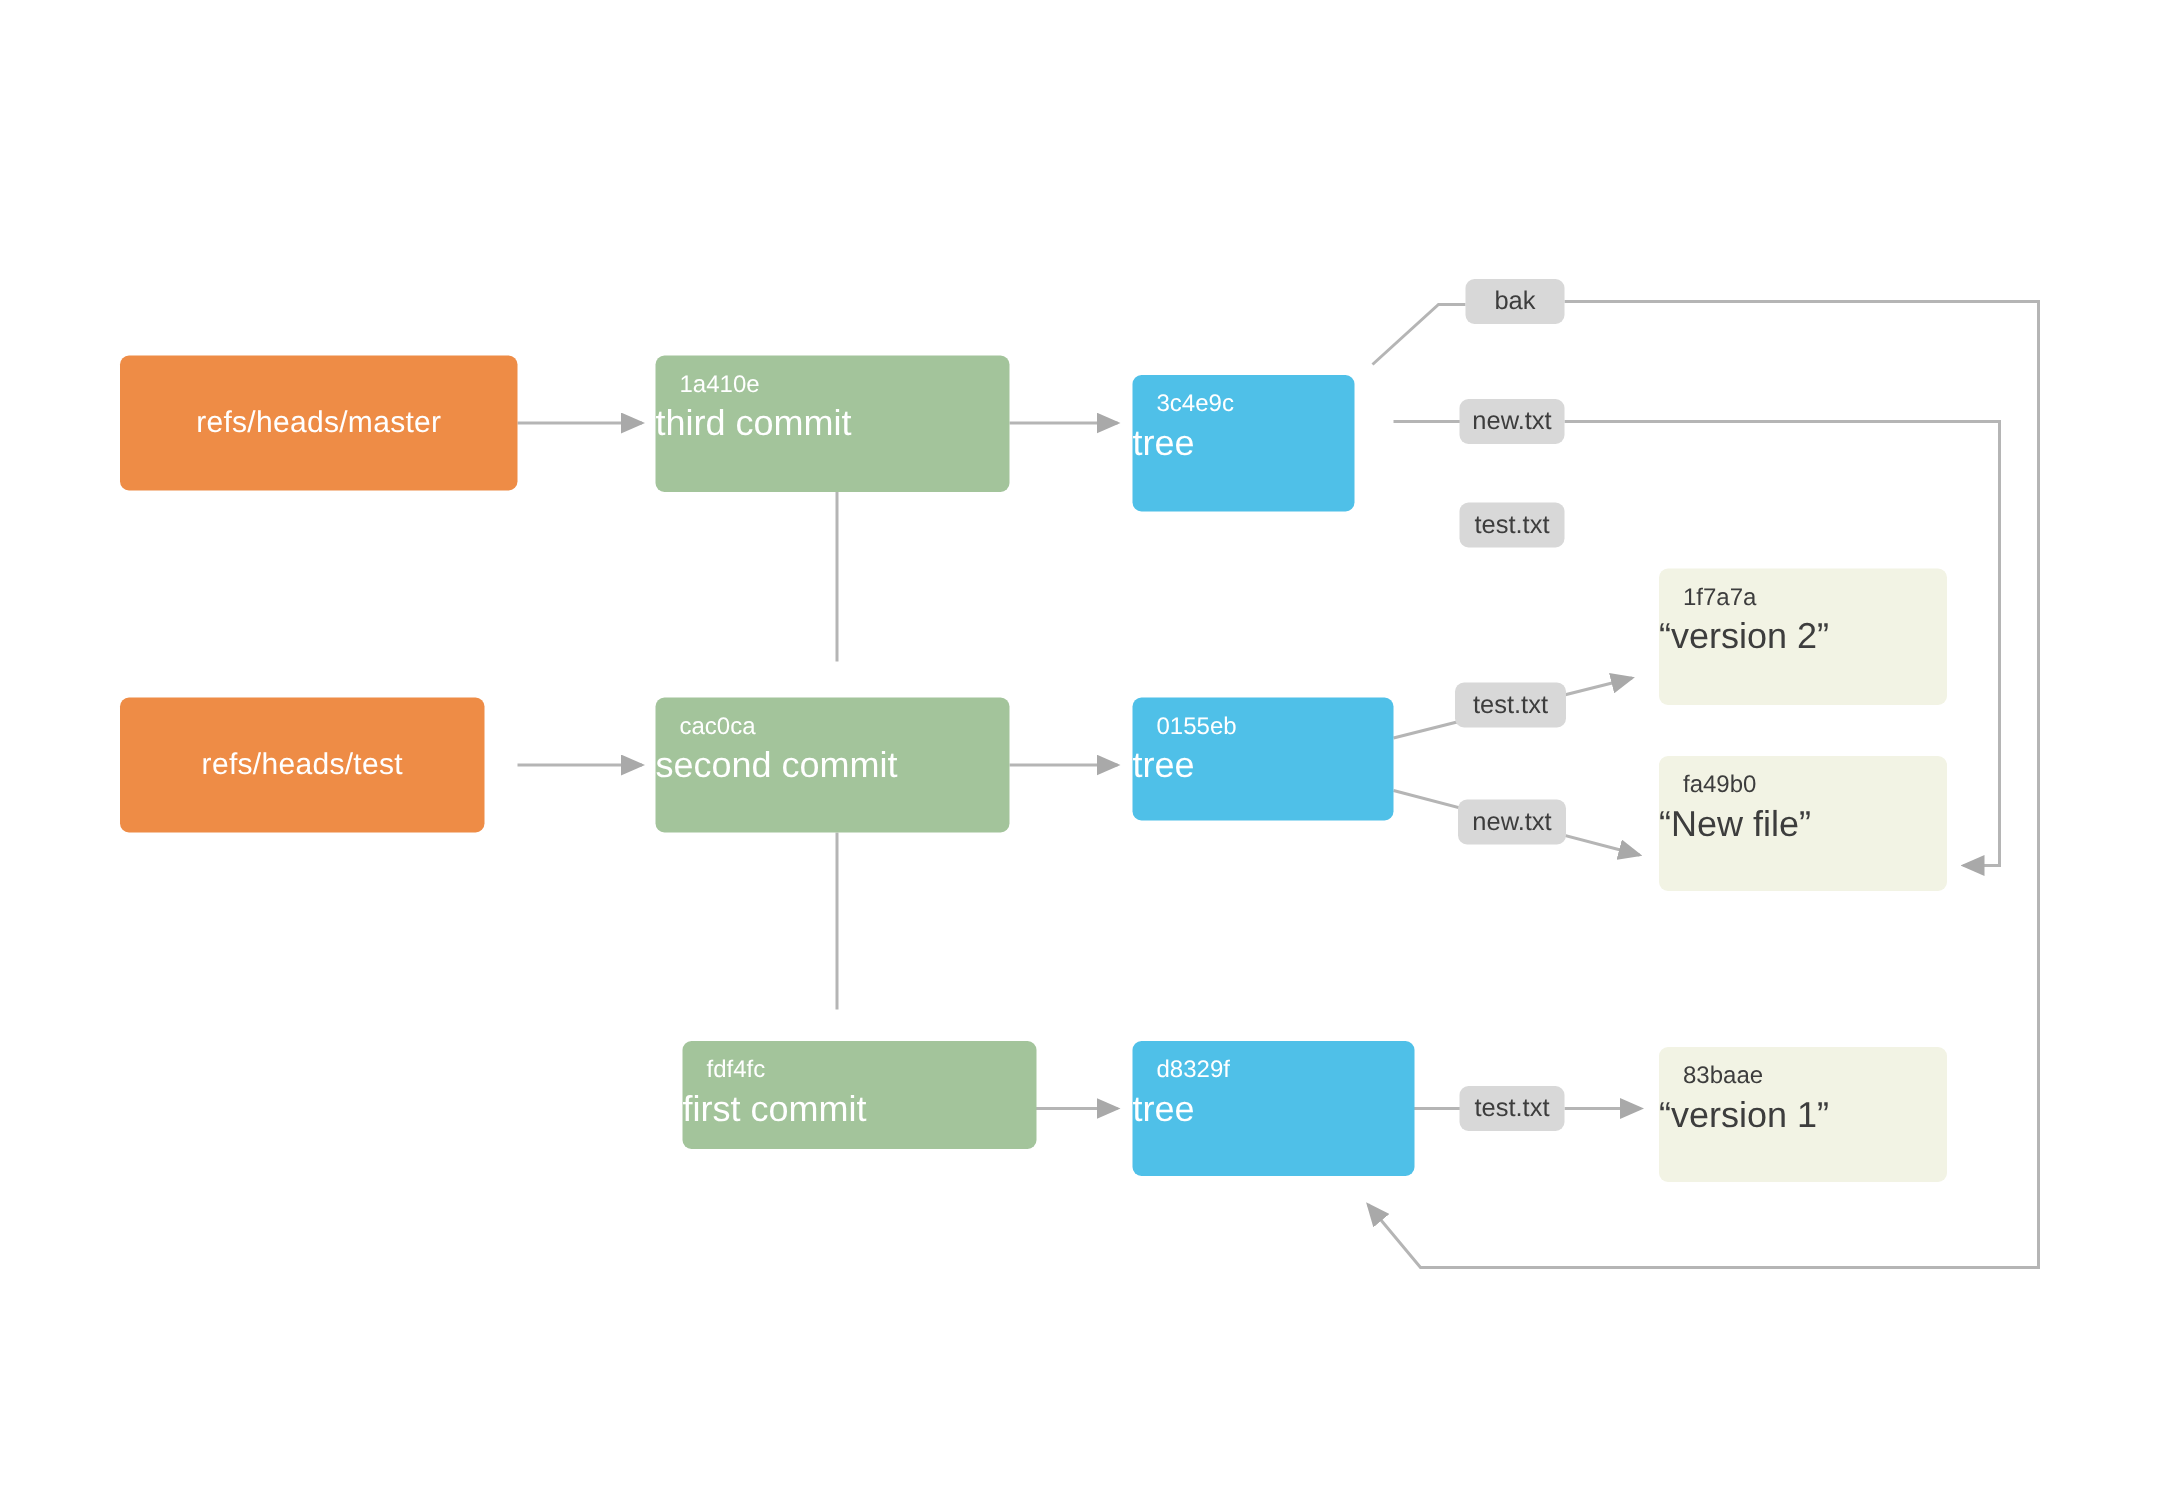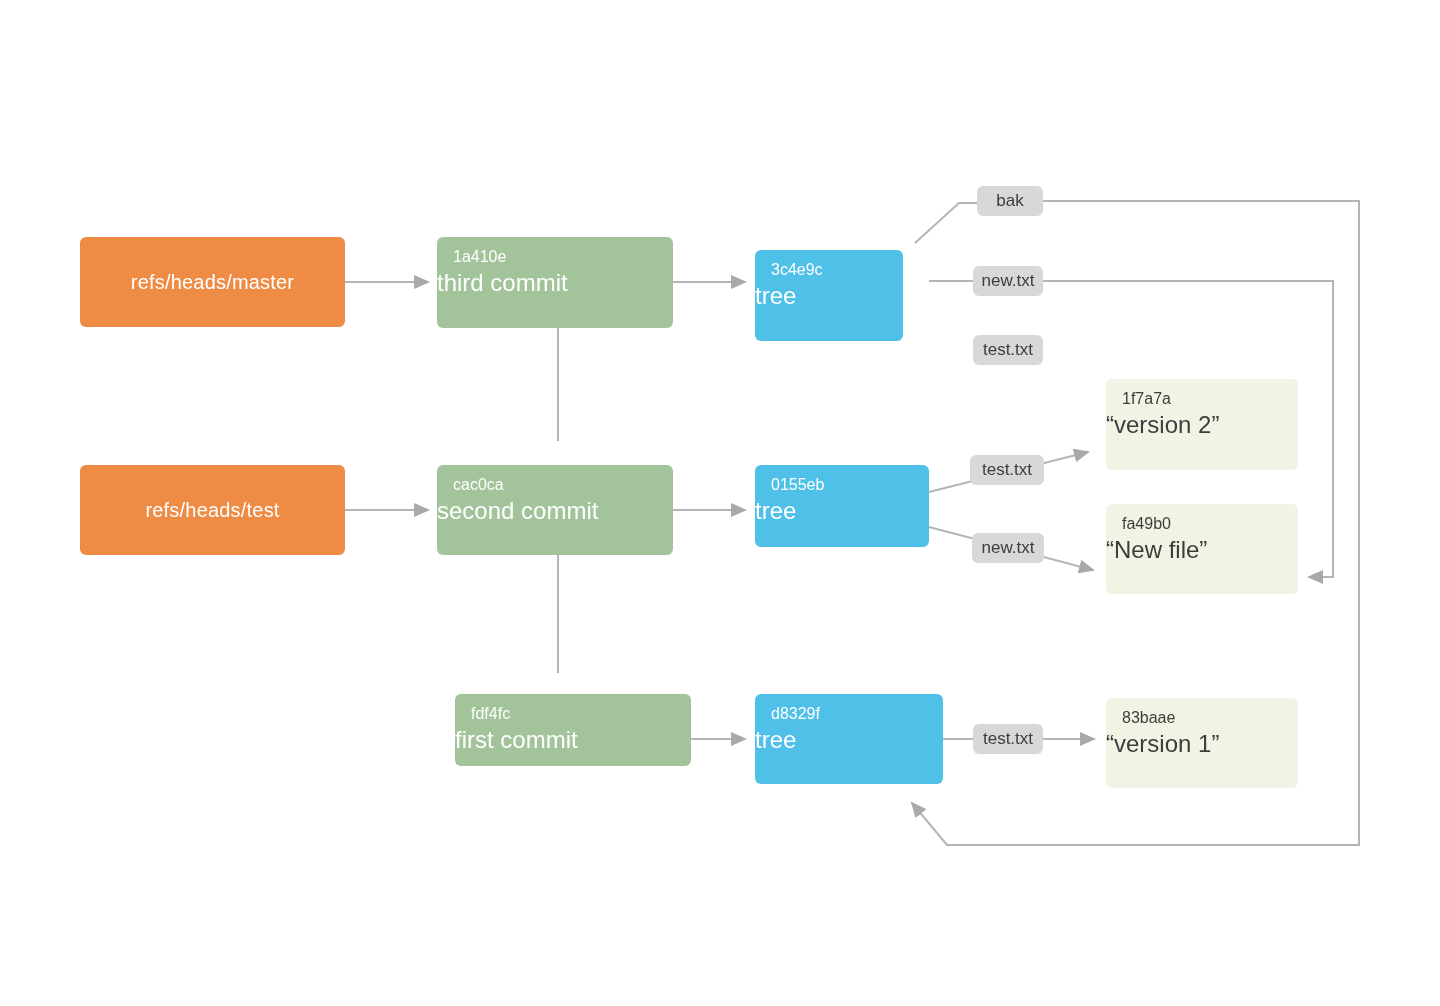--- a/index.html
+++ b/index.html
@@ -100,21 +100,21 @@
       <path d="M929,527 L1093,570" marker-end="url(#arw)"></path>
 
       <path d="M929,739 H975"></path>
       <path d="M1043,739 H1094" marker-end="url(#arw)"></path>
     </g>
   </svg>
 
   <div class="node ref" style="left:80px;top:237px;width:265px;height:90px">
     <span class="ref-label">refs/heads/master</span>
   </div>
-  <div class="node ref" style="left:80px;top:465px;width:265px;height:90px">
+  <div class="node ref" style="left:80px;top:465px;width:243px;height:90px">
     <span class="ref-label">refs/heads/test</span>
   </div>
 
   <div class="node commit" style="left:437px;top:237px;width:236px;height:91px">
     <div class="hash">1a410e</div>
     <div class="big">third commit</div>
   </div>
   <div class="node commit" style="left:437px;top:465px;width:236px;height:90px">
     <div class="hash">cac0ca</div>
     <div class="big">second commit</div>

